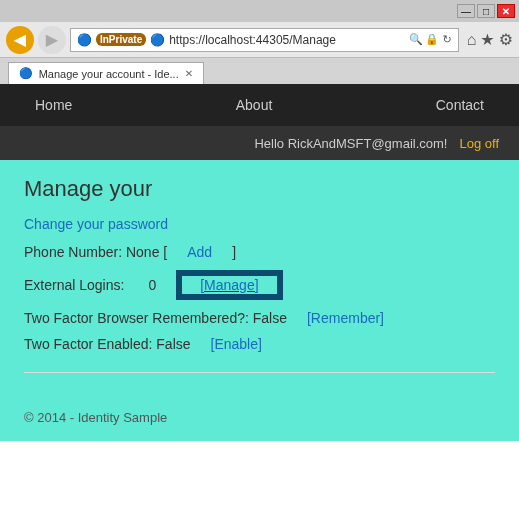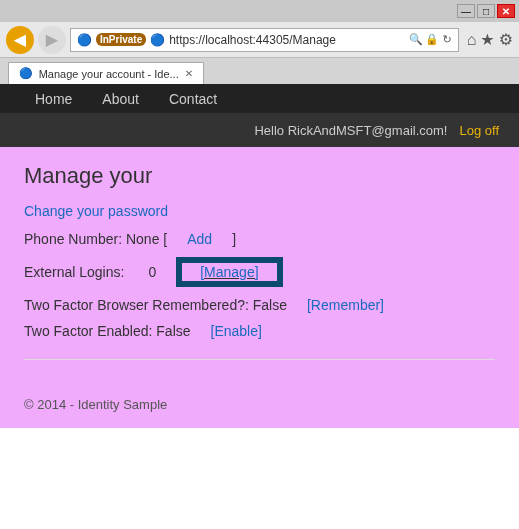--- a/index.html
+++ b/index.html
@@ -113,25 +113,26 @@
       border-left: 1px solid #aaa;
       border-right: 1px solid #aaa;
       min-width: 150px;
     }
     .tab-favicon { font-size: 11px; color: #1a6abf; }
     .tab-close { font-size: 10px; color: #666; cursor: pointer; margin-left: auto; }
 
     
     .page-nav {
       background: #222;
-      height: 29px;
+      height: 42px;
       display: flex;
       align-items: center;
       padding: 0 20px;
       gap: 0;
+      justify-content: space-between;
     }
     .nav-link {
       color: #ccc;
       text-decoration: none;
       padding: 0 15px;
       font-size: 14px;
       line-height: 42px;
     }
 
     .page-userbar {
@@ -141,21 +142,21 @@
       align-items: center;
       justify-content: flex-end;
       padding: 0 20px;
       gap: 12px;
       font-size: 13px;
     }
     .userbar-hello { color: #ccc; }
     .userbar-logoff { color: #eab308; text-decoration: none; }
 
     .page-main {
-      background: #f0abfc;
+      background: #5eead4;
       padding: 16px 24px;
     }
 
     .page-title {
       font-size: 22px;
       color: #333;
       font-weight: normal;
       margin-bottom: 14px;
     }
 

